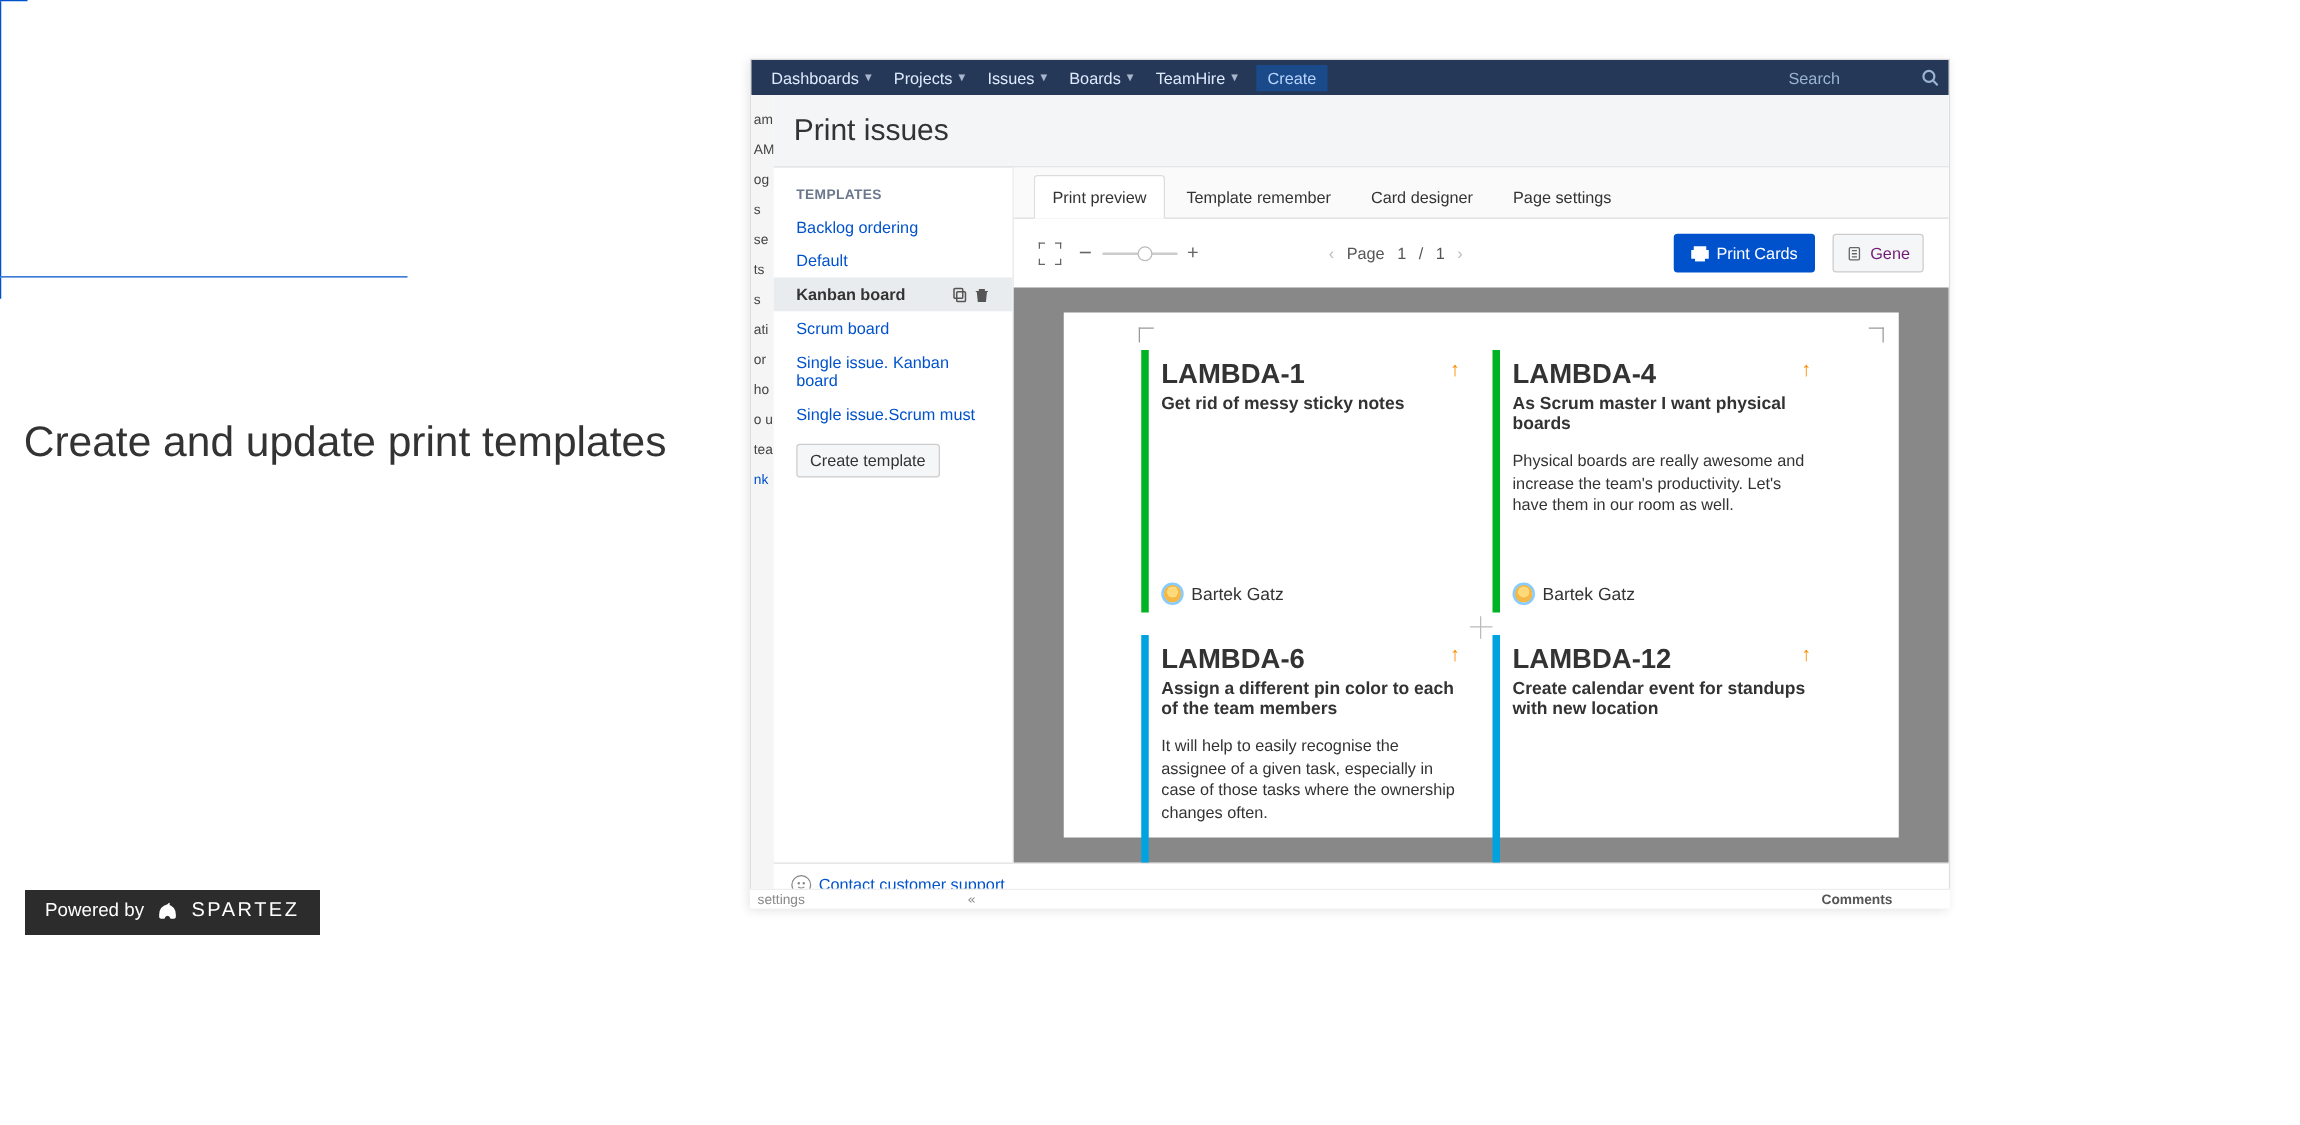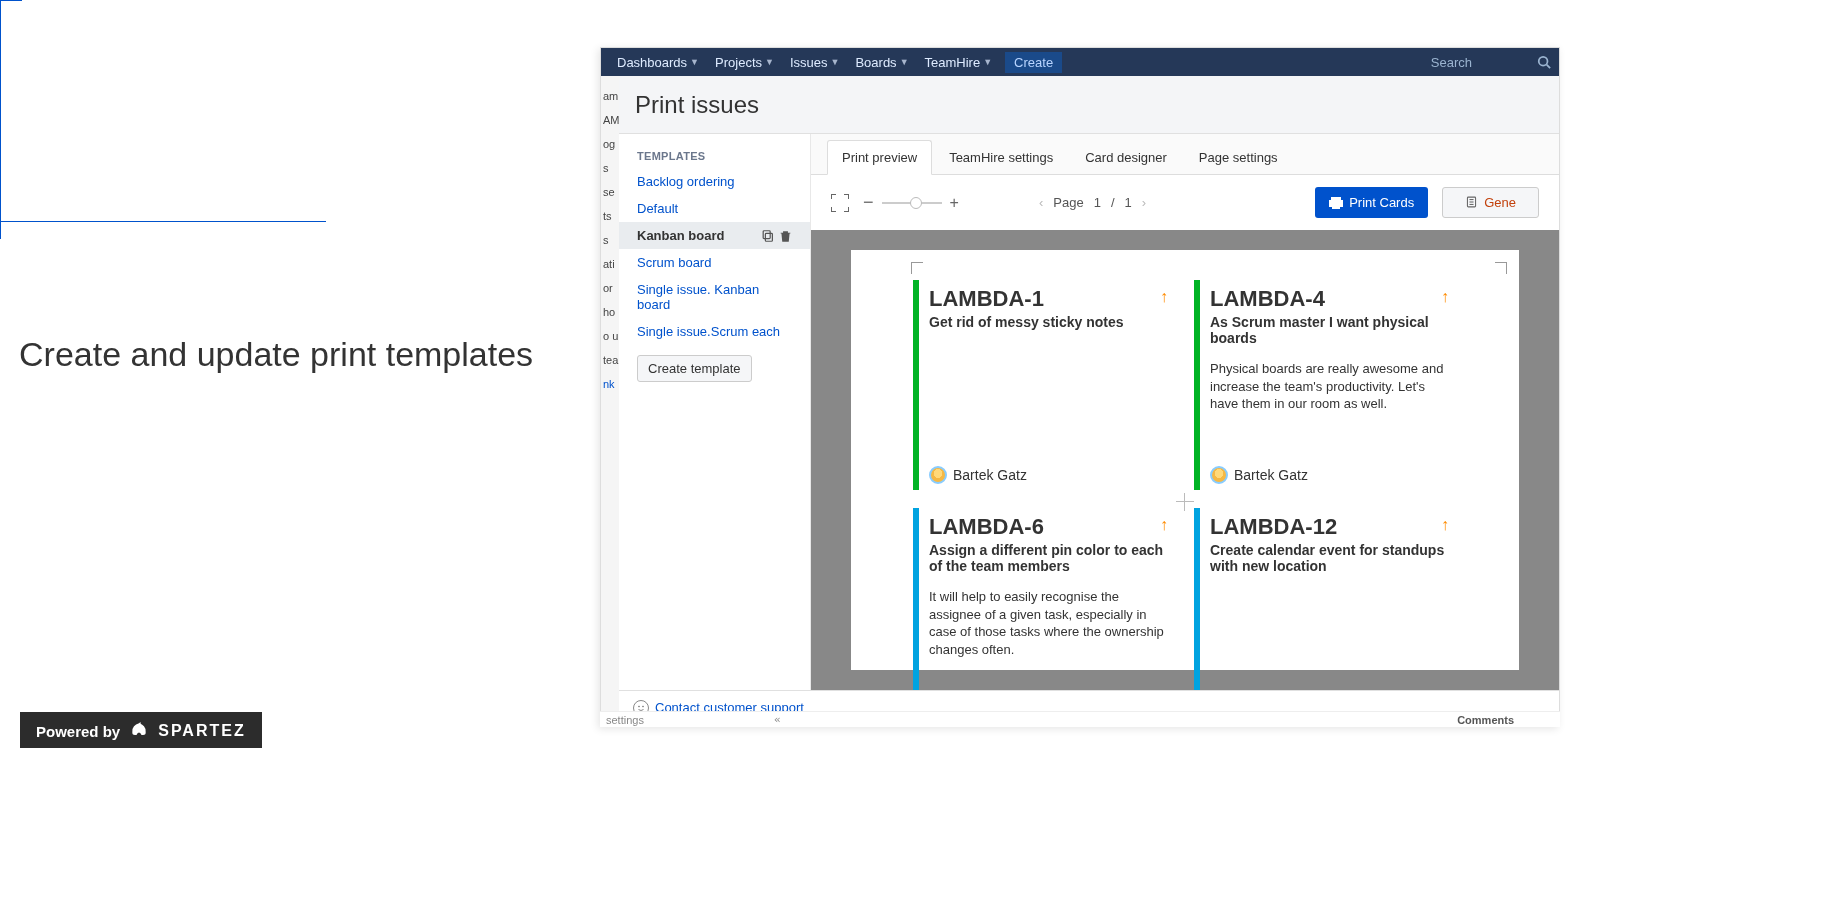--- a/index.html
+++ b/index.html
@@ -53,21 +53,21 @@
 .tab.active { background: #fff; border-color: #ddd; border-bottom: 1px solid #fff; border-radius: 3px 3px 0 0; }
 
 .toolbar { display: flex; align-items: center; padding: 12px 20px; gap: 14px; }
 .toolbar .icon-btn { color: #666; cursor: pointer; display: inline-flex; align-items: center; justify-content: center; }
 .zoom-slider { display: inline-flex; align-items: center; gap: 8px; }
 .slider-track { width: 60px; height: 2px; background: #ccc; position: relative; }
 .slider-thumb { position: absolute; left: 28px; top: -5px; width: 12px; height: 12px; background: #fff; border: 1px solid #bbb; border-radius: 50%; }
 .pager { display: flex; align-items: center; gap: 10px; font-size: 13px; color: #555; margin-left: auto; }
 .pager .chevp { color: #bbb; }
 .print-cards-btn { background: #0052cc; color: #fff; border: none; border-radius: 3px; padding: 8px 14px; font-size: 13px; font-weight: 500; display: inline-flex; align-items: center; gap: 6px; cursor: pointer; margin-left: 155px; text-align: center; }
-.gene-btn { border: 1px solid #ccc; background: #f5f6f8; border-radius: 3px; padding: 7px 22px; font-size: 13px; color: #c2410c; display: inline-flex; align-items: flex-start; gap: 6px; cursor: pointer; }
+.gene-btn { border: 1px solid #ccc; background: #f5f6f8; border-radius: 3px; padding: 7px 10px; font-size: 13px; color: #701a75; display: inline-flex; align-items: flex-end; gap: 6px; cursor: pointer; }
 
 .preview-scroll { flex: 1; background: #888; padding: 20px 40px; overflow: hidden; }
 .paper { background: #fff; width: 100%; height: 100%; padding: 22px; position: relative; }
 .crop-mark { position: absolute; width: 12px; height: 12px; border-color: #999; }
 .crop-tl { top: 12px; left: 60px; border-left: 1px solid #999; border-top: 1px solid #999; }
 .crop-tr { top: 12px; right: 12px; border-right: 1px solid #999; border-top: 1px solid #999; }
 
 .card-grid { display: grid; grid-template-columns: 1fr 1fr; grid-template-rows: auto auto; gap: 18px 18px; padding: 8px 40px; position: relative; }
 .cross { position: absolute; left: 50%; top: 230px; width: 18px; height: 18px; transform: translate(-50%, -50%); }
 .cross::before { content: ''; position: absolute; left: 8px; top: 0; width: 1px; height: 18px; background: #bbb; }
@@ -87,21 +87,21 @@
 
 .modal-footer { height: 34px; border-top: 1px solid #e0e0e0; display: flex; align-items: center; padding: 0 14px; font-size: 13px; color: #0052cc; gap: 6px; }
 .smiley { width: 16px; height: 16px; border: 1.5px solid #888; border-radius: 50%; display: inline-flex; align-items: center; justify-content: center; font-size: 9px; color: #888; }
 
 
 .below-row { position: absolute; left: 600px; top: 711px; width: 960px; height: 16px; background: #fff; border-top: 1px solid #eee; display: flex; align-items: center; font-size: 11px; color: #888; padding: 0 6px; }
 .below-row .collapse { margin-left: 130px; font-family: monospace; }
 .below-row .comments { margin-left: auto; margin-right: 40px; font-weight: 600; color: #555; }
 
 
-.powered-badge { position: absolute; left: 20px; top: 712px; background: #2c2c2c; color: #fff; padding: 8px 16px; font-size: 16px; display: flex; align-items: flex-end; gap: 8px; letter-spacing: 2px; font-weight: 700; }
+.powered-badge { position: absolute; left: 20px; top: 712px; background: #2c2c2c; color: #fff; padding: 8px 16px; font-size: 16px; display: flex; align-items: flex-start; gap: 8px; letter-spacing: 2px; font-weight: 400; }
 .powered-badge .by { letter-spacing: 0; font-size: 15px; }
 .helmet { width: 22px; height: 20px; }
 
 .expand-icon { display: inline-flex; width: 18px; height: 18px; position: relative; }
 .expand-icon i { position: absolute; width: 5px; height: 5px; border: 1.5px solid #666; }
 .expand-icon .tl { top: 0; left: 0; border-right: none; border-bottom: none; }
 .expand-icon .tr { top: 0; right: 0; border-left: none; border-bottom: none; }
 .expand-icon .bl { bottom: 0; left: 0; border-right: none; border-top: none; }
 .expand-icon .br { bottom: 0; right: 0; border-left: none; border-top: none; }
 
@@ -198,29 +198,29 @@
               </svg>
           </span>
         </div>
         <div class="tmpl-item">
             <span>Scrum board</span>
           </div>
         <div class="tmpl-item">
             <span>Single issue. Kanban board</span>
           </div>
         <div class="tmpl-item">
-            <span>Single issue.Scrum each</span>
+            <span>Single issue.Scrum must</span>
           </div>
         <div class="create-template-btn">Create template</div>
       </div>
 
       <div class="content">
         <div class="tabstrip">
           <div class="tab active">Print preview</div>
-          <div class="tab">TeamHire settings</div>
+          <div class="tab">Template remember</div>
           <div class="tab">Card designer</div>
           <div class="tab">Page settings</div>
         </div>
 
         <div class="toolbar">
           <span class="icon-btn expand-icon">
               <i class="tl"></i>
               <i class="tr"></i>
               <i class="bl"></i>
               <i class="br"></i>

